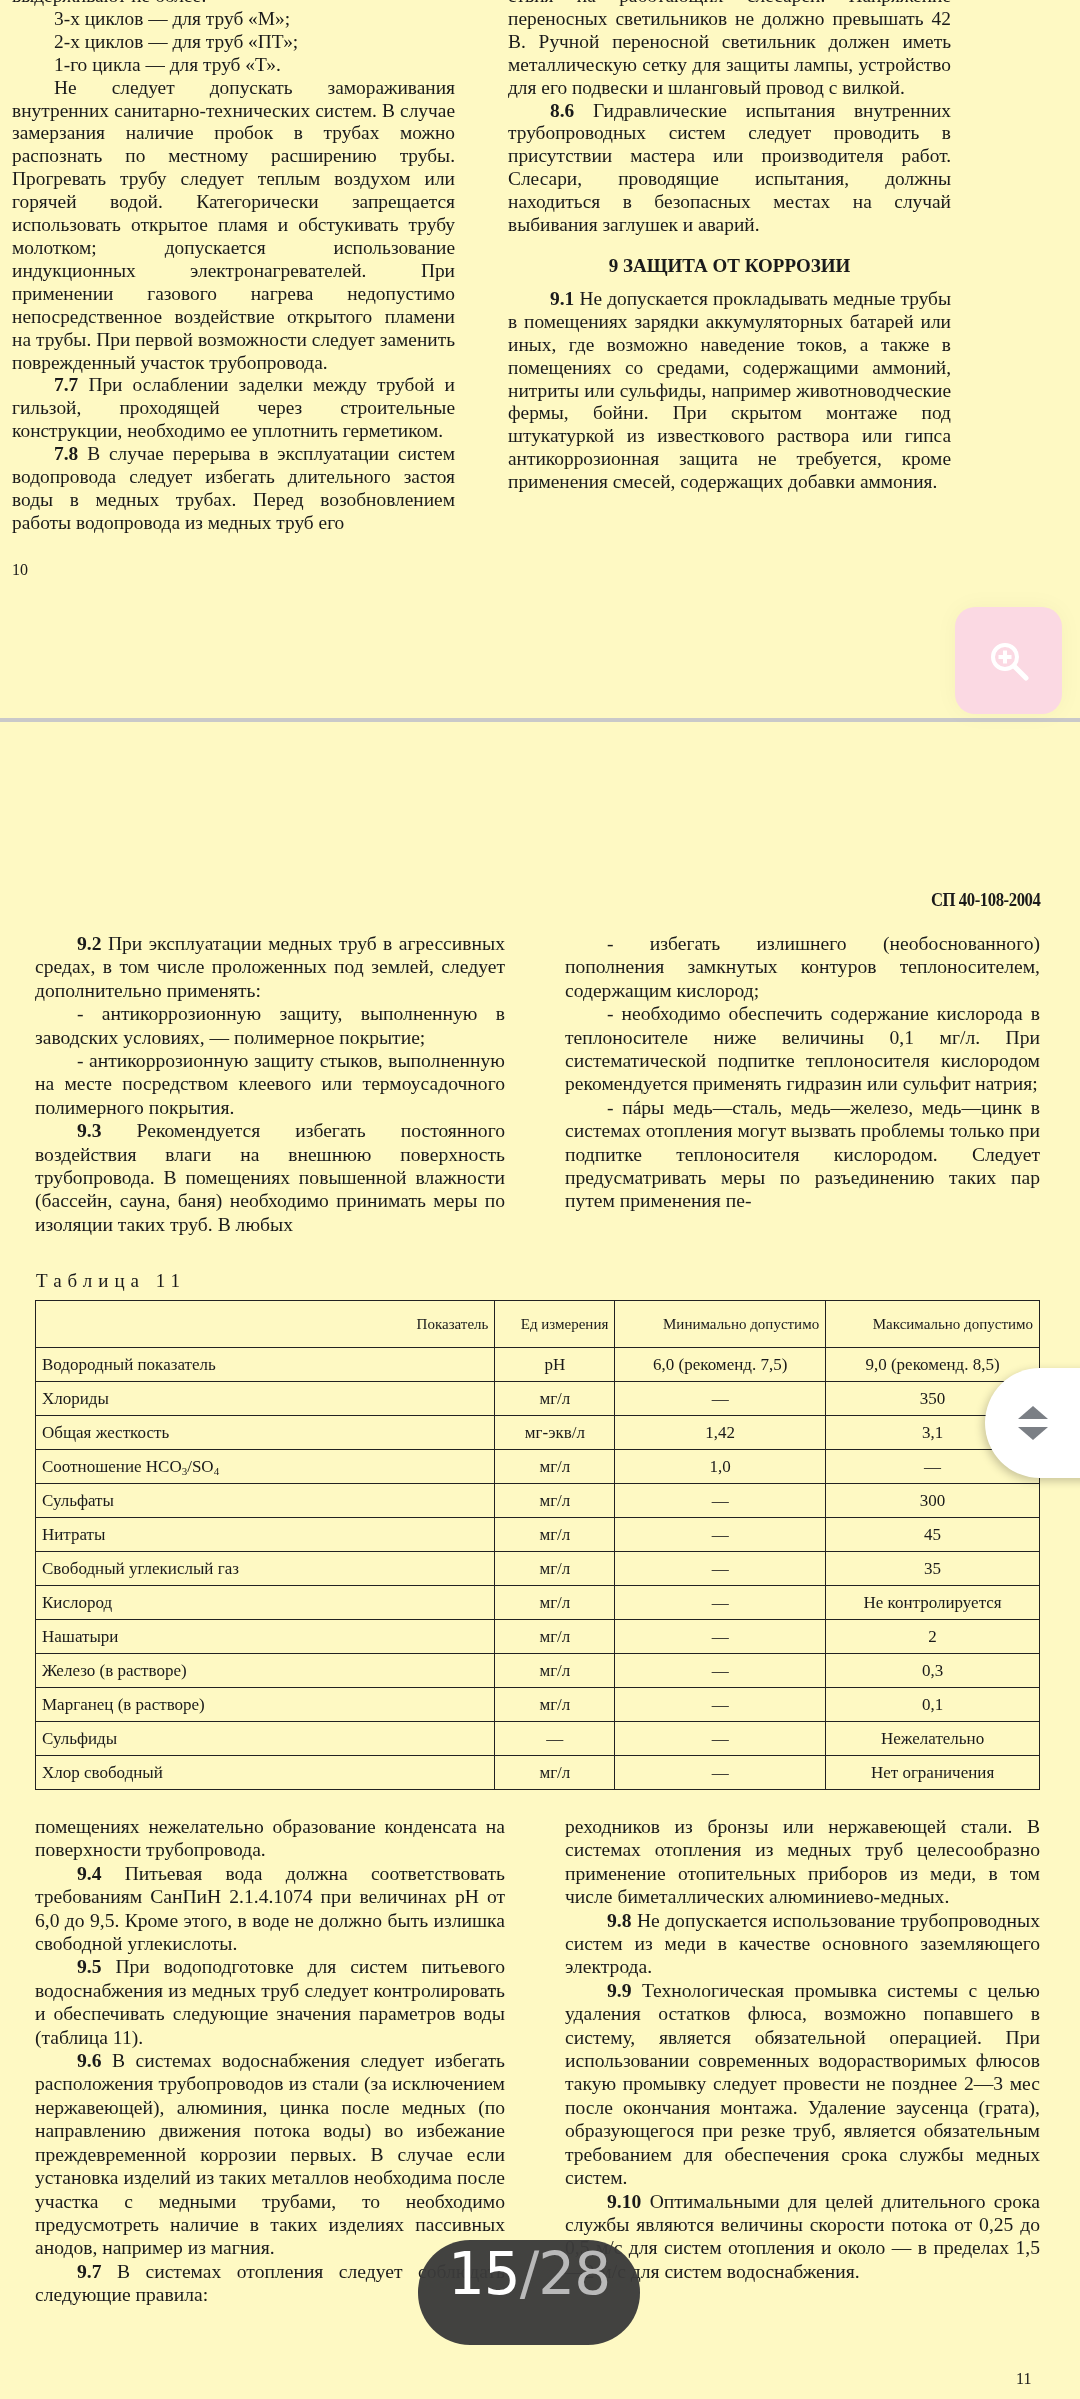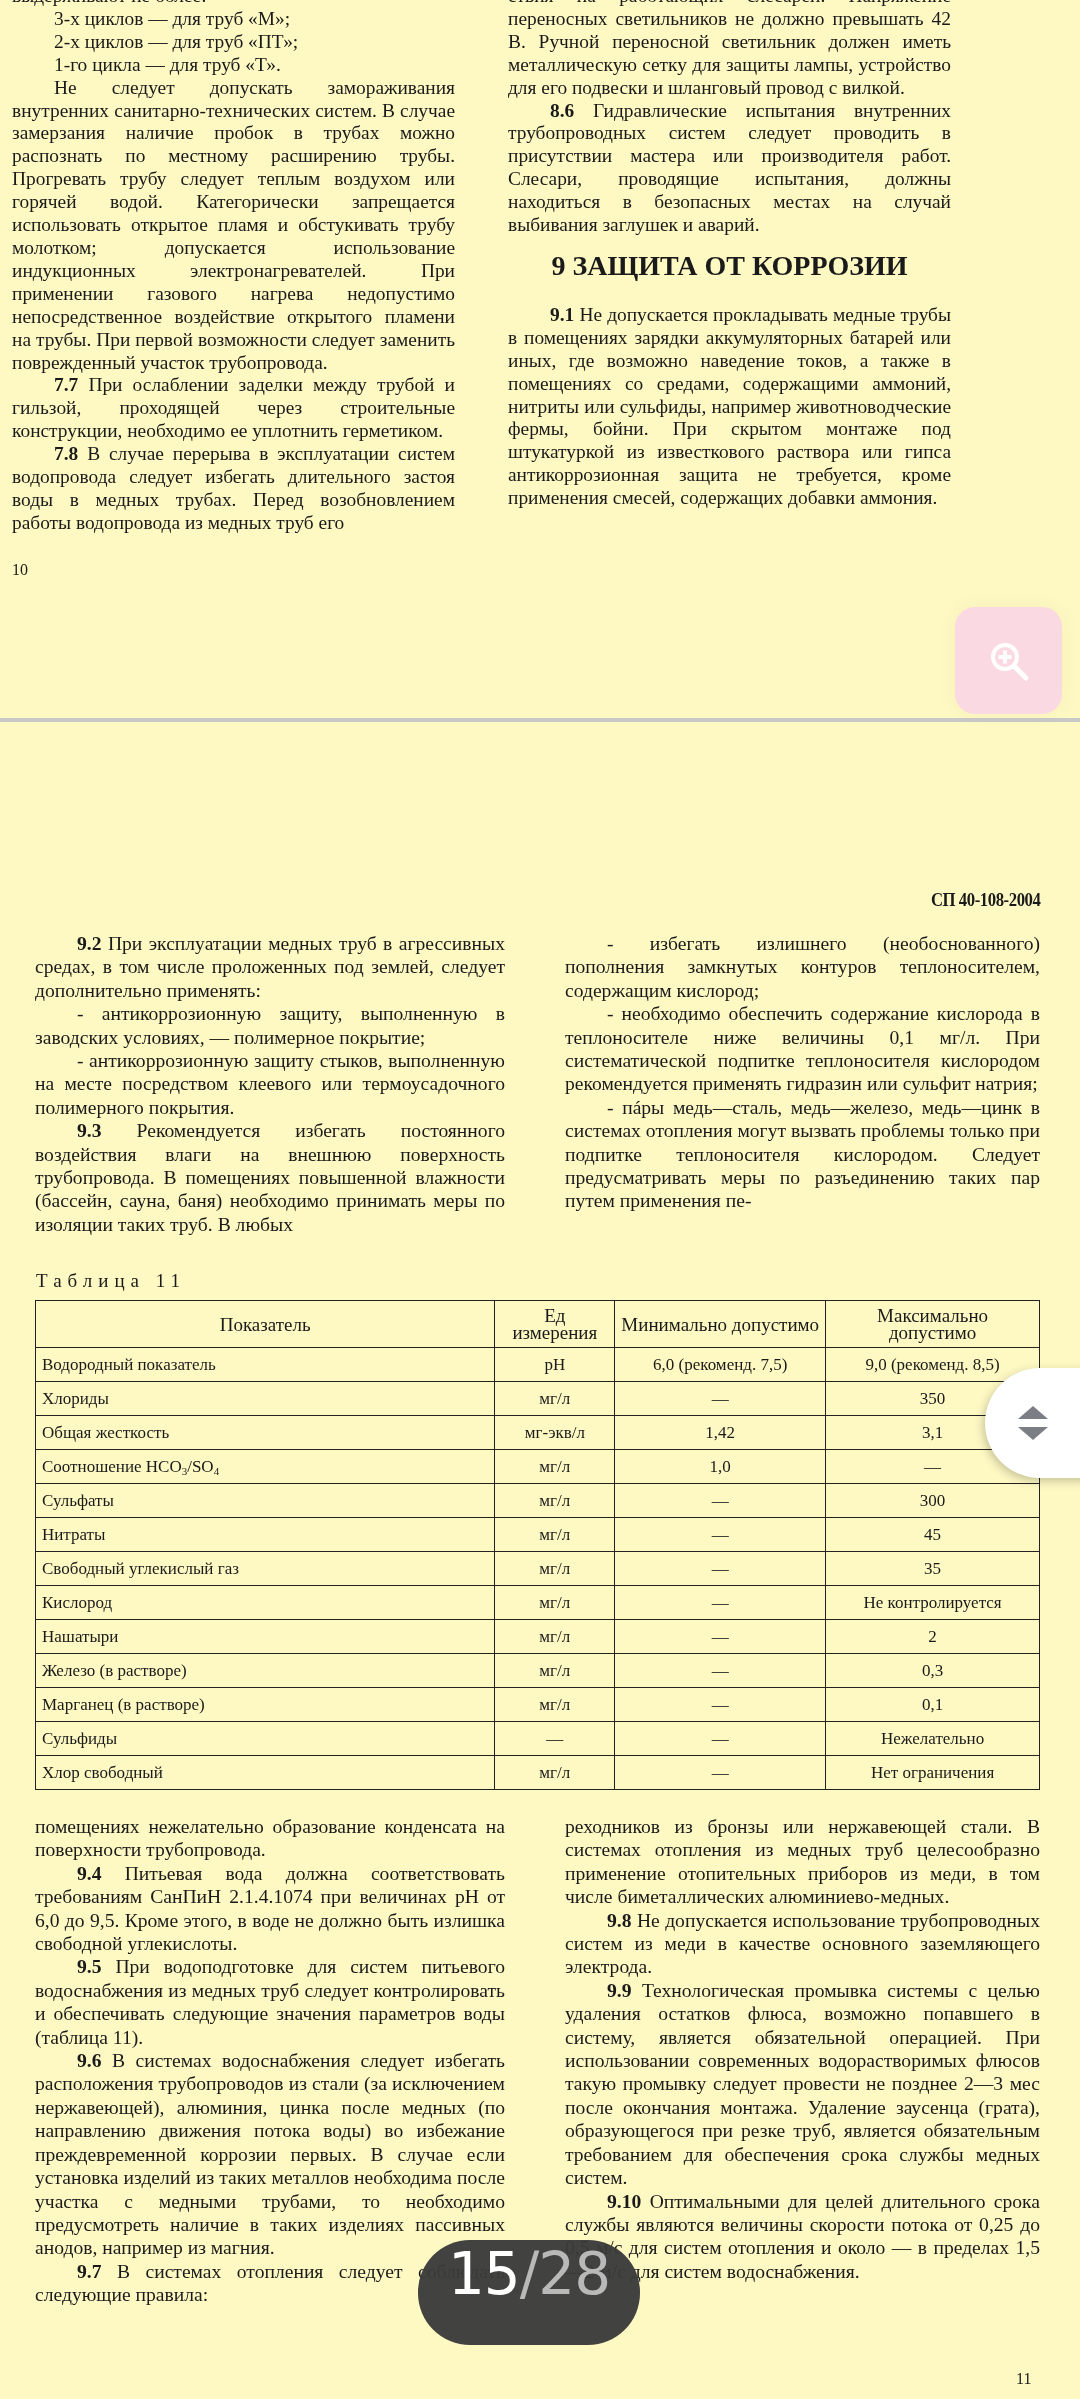--- a/index.html
+++ b/index.html
@@ -9,32 +9,32 @@
     font-family: "Liberation Serif", "DejaVu Serif", serif;
   }
   .page { position: absolute; left: 0; width: 1080px; background: #fef9c3; }
   .page-top { top: 0; height: 718px; }
   .page-bottom { top: 722px; height: 1677px; }
   .page-sep { position: absolute; left: 0; top: 718px; width: 1080px; height: 4px; background: #c9c9c9; }
   .col { position: absolute; font-size: 19.4px; line-height: 22.9px; text-align: justify; }
   .col p { margin: 0; }
   .col p.ind { text-indent: 42px; }
   .col b { font-weight: bold; margin-top: 12px; }
-  .heading { font-weight: bold; font-size: 28px; text-align: center; margin: 18px 0 26px 0; }
+  .heading { font-weight: bold; font-size: 19px; text-align: center; margin: 18px 0 10px 0; }
   .page-num { position: absolute; font-size: 16px; }
   .doc-code { position: absolute; right: 40px; top: 889px; font-weight: bold; font-size: 19px; letter-spacing: -0.5px; transform: scaleX(0.88); transform-origin: right center; }
   .table-caption { position: absolute; left: 36px; top: 1270px; font-size: 19px; letter-spacing: 6px; }
   table.data {
     position: absolute; left: 35px; top: 1300px; width: 1005px;
     border-collapse: collapse; font-size: 17px;
   }
   table.data td, table.data th {
     border: 1.6px solid #222; padding: 0 6px; height: 33px; line-height: 17px;
   }
-  table.data th { font-weight: normal; font-size: 19px; height: 46px; text-align: center; line-height: 17px; font-family: Liberation Serif, serif; }
+  table.data th { font-weight: normal; font-size: 15px; height: 46px; text-align: right; line-height: 17px; font-family: Liberation Serif, serif; }
   table.data td.c { text-align: center; }
   table.data td.l { text-align: left; }
   .zoom-btn {
     position: absolute; left: 955px; top: 607px; width: 107px; height: 107px;
     border-radius: 20px; background: #fbd9e3;
     display: flex; align-items: center; justify-content: center;
     box-shadow: 0 0 24px rgba(0,0,0,0.04);
   }
   .scroll-thumb {
     position: absolute; left: 985px; top: 1368px; width: 110px; height: 110px;

